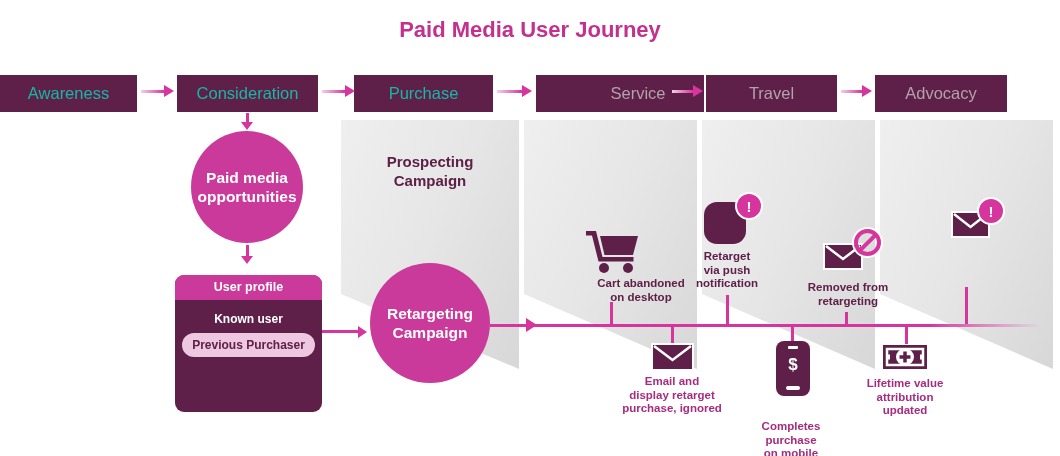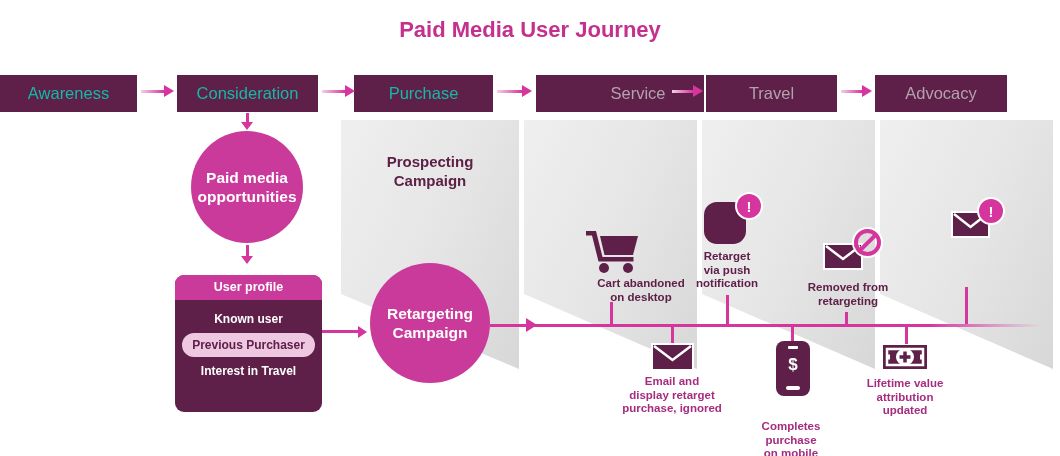--- a/index.html
+++ b/index.html
@@ -141,21 +141,20 @@
   <div class="abs varrow" style="left:246px;top:113px;height:9px;"></div>
   <div class="abs bubble" style="left:191px;top:131px;width:112px;height:112px;">Paid media
 opportunities</div>
   <div class="abs varrow" style="left:246px;top:245px;height:11px;"></div>
 
   <div class="abs profile">
     <div class="profile-header">User profile</div>
     <div style="padding-top:5px;">
       <div class="profile-item">Known user</div>
       <div class="profile-item pill">Previous Purchaser</div>
-      <div class="profile-item">Interest in Travel</div>
     </div>
   </div>
 
   <div class="abs connector"></div>
 
   <div class="abs campaign-label" style="left:430px;top:153px;">Prospecting
 Campaign</div>
   <div class="abs bubble" style="left:370px;top:263px;width:120px;height:120px;">Retargeting
 Campaign</div>
 

